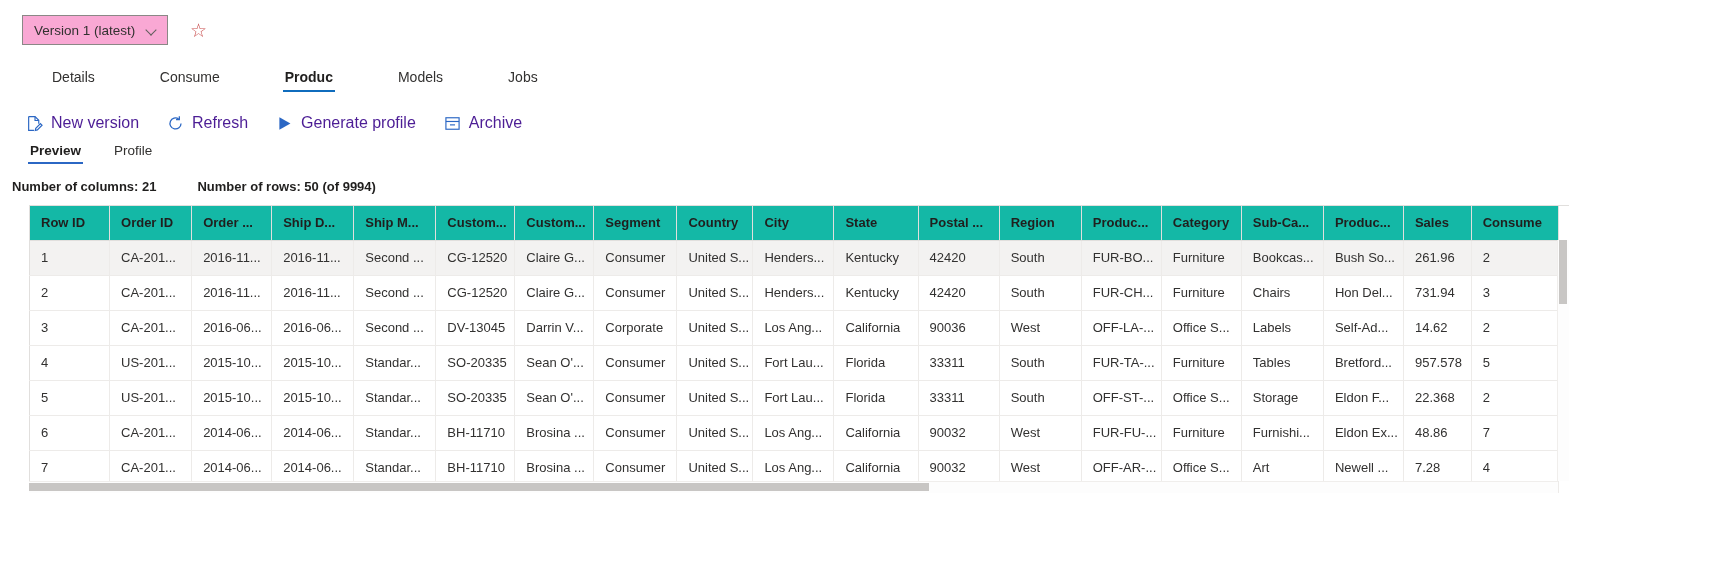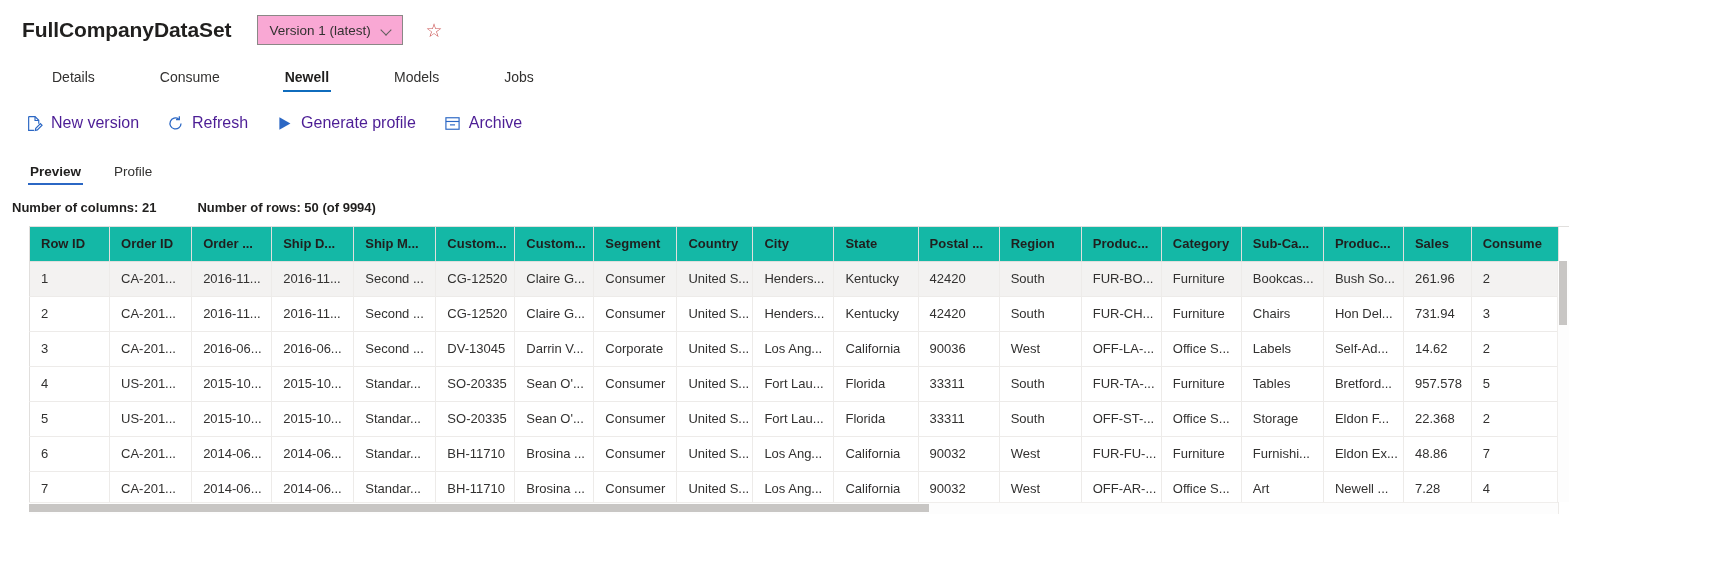--- a/index.html
+++ b/index.html
@@ -127,21 +127,20 @@
     margin-right: 8px;
     flex: none;
     display: block;
   }
 
   
   .sub-tabs {
     display: flex;
     align-items: flex-end;
     padding-left: 28px;
-    margin-top: 21px;
     height: 26px;
   }
   .sub-tab {
     font-size: 13.5px;
     color: #323130;
     padding: 0 2px 6px 2px;
     margin-right: 29px;
     cursor: pointer;
     position: relative;
     white-space: nowrap;
@@ -276,34 +275,33 @@
     top: 1px;
     width: 900px;
     height: 8px;
     background: #c8c6c4;
   }
 </style>
 </head>
 <body>
 
 <div class="page-header">
-  <div class="dataset-title">FullCompanyDataSet</div>
 
   <div class="version-select">
     <span>Version 1 (latest)</span>
     <span class="chev"></span>
   </div>
 
   <div class="fav-star">☆</div>
 </div>
 
 <div class="top-tabs">
   <div class="top-tab">Details</div>
   <div class="top-tab">Consume</div>
-  <div class="top-tab active">Newell</div>
+  <div class="top-tab active">Produc</div>
   <div class="top-tab">Models</div>
   <div class="top-tab">Jobs</div>
 </div>
 
 <div class="command-bar">
 
   <div class="cmd">
     <span class="ico">
       <svg viewBox="0 0 16 16" width="17" height="17">
         <path d="M2.5 1.5h6l3.5 3.5v3.2" fill="none" stroke="#2b67c4" stroke-width="1.1"></path>

